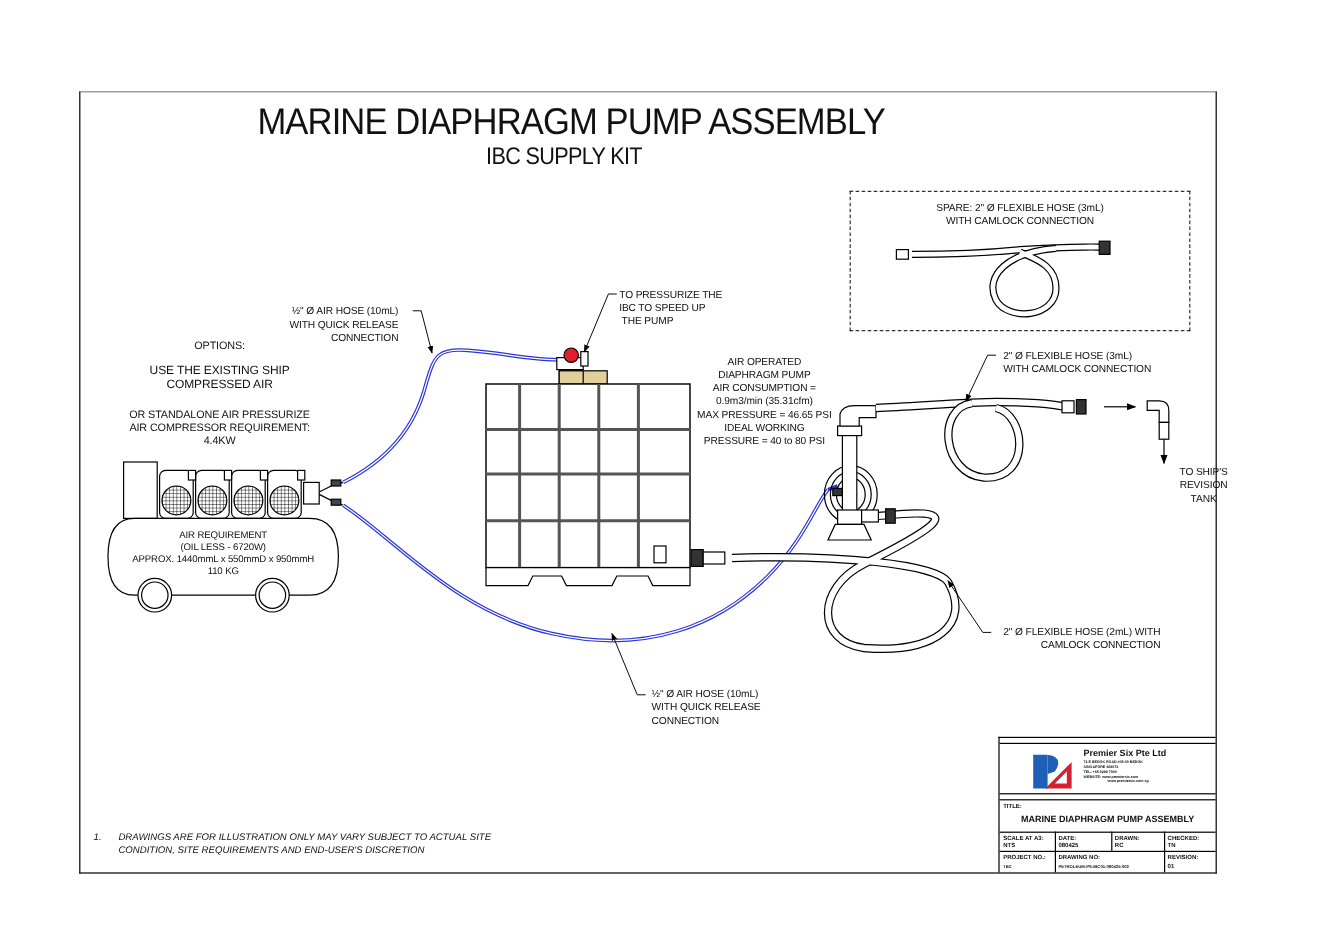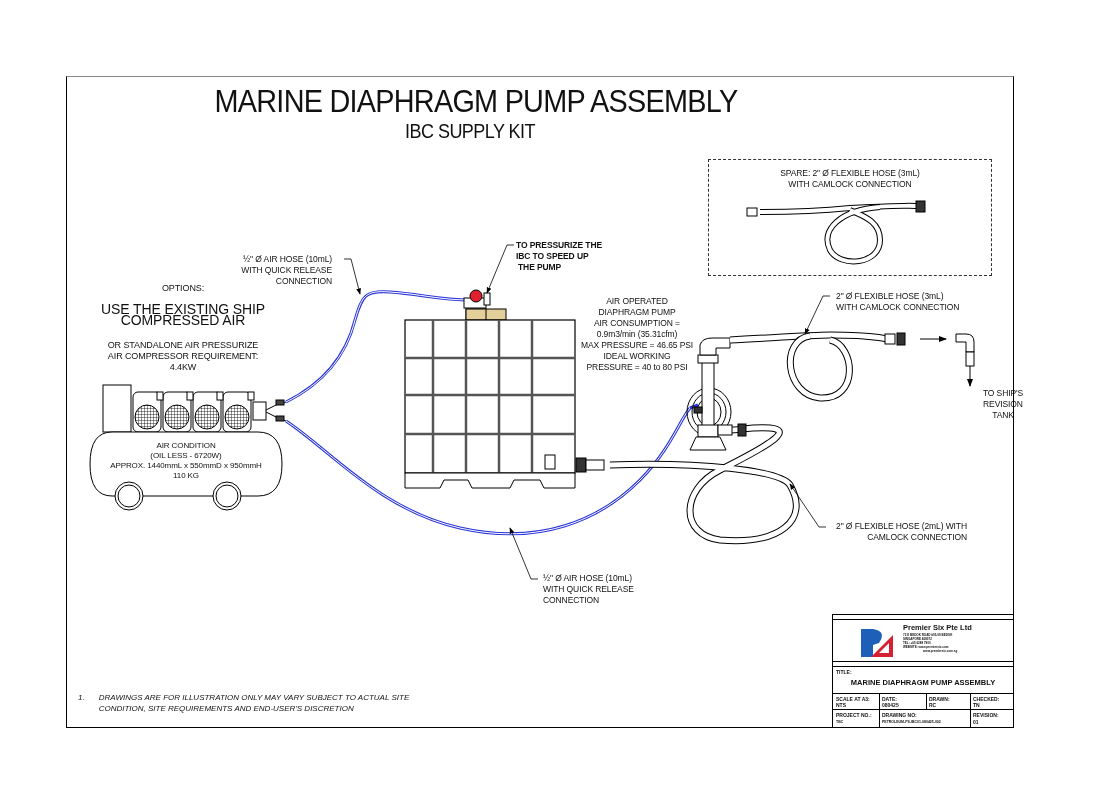--- a/index.html
+++ b/index.html
@@ -156,44 +156,44 @@
   </g>
 </svg>
 
 <div class="spare-box"></div>
 <div class="t c" style="left:740px;top:168px;width:220px;">
   <div>SPARE: 2" Ø FLEXIBLE HOSE (3mL)</div>
     <div>WITH CAMLOCK CONNECTION</div>
 </div>
 
 <div class="t c" style="left:108px;top:283px;width:150px;font-size:9px;">OPTIONS:</div>
-<div class="t c" style="left:98px;top:304px;width:170px;font-size:14px;">
+<div class="t c" style="left:98px;top:304px;width:170px;font-size:10px;">
   <div>USE THE EXISTING SHIP</div>
     <div>COMPRESSED AIR</div>
 </div>
 <div class="t c" style="left:98px;top:340px;width:170px;font-size:9px;">
   <div>OR STANDALONE AIR PRESSURIZE</div>
     <div>AIR COMPRESSOR REQUIREMENT:</div>
     <div>4.4KW</div>
 </div>
 
 <div class="t c" style="left:96px;top:441px;width:180px;font-size:8px;line-height:10px;">
-  <div>AIR CONDITION</div>
+  <div>AIR REQUIREMENT</div>
     <div>(OIL LESS - 6720W)</div>
     <div>APPROX. 1440mmL x 550mmD x 950mmH</div>
     <div>110 KG</div>
 </div>
 
 <div class="t r" style="left:220px;top:254px;width:112px;">
   <div>½" Ø AIR HOSE (10mL)</div>
     <div>WITH QUICK RELEASE</div>
     <div>CONNECTION</div>
 </div>
 
-<div class="t" style="left:516px;top:240px;font-weight:bold;">
+<div class="t" style="left:516px;top:240px;">
   <div>TO PRESSURIZE THE</div>
     <div>IBC TO SPEED UP</div>
     <div style="padding-left:2px">THE PUMP</div>
 </div>
 
 <div class="t c" style="left:572px;top:296px;width:130px;">
   <div>AIR OPERATED</div>
     <div>DIAPHRAGM PUMP</div>
     <div>AIR CONSUMPTION =</div>
     <div>0.9m3/min (35.31cfm)</div>

